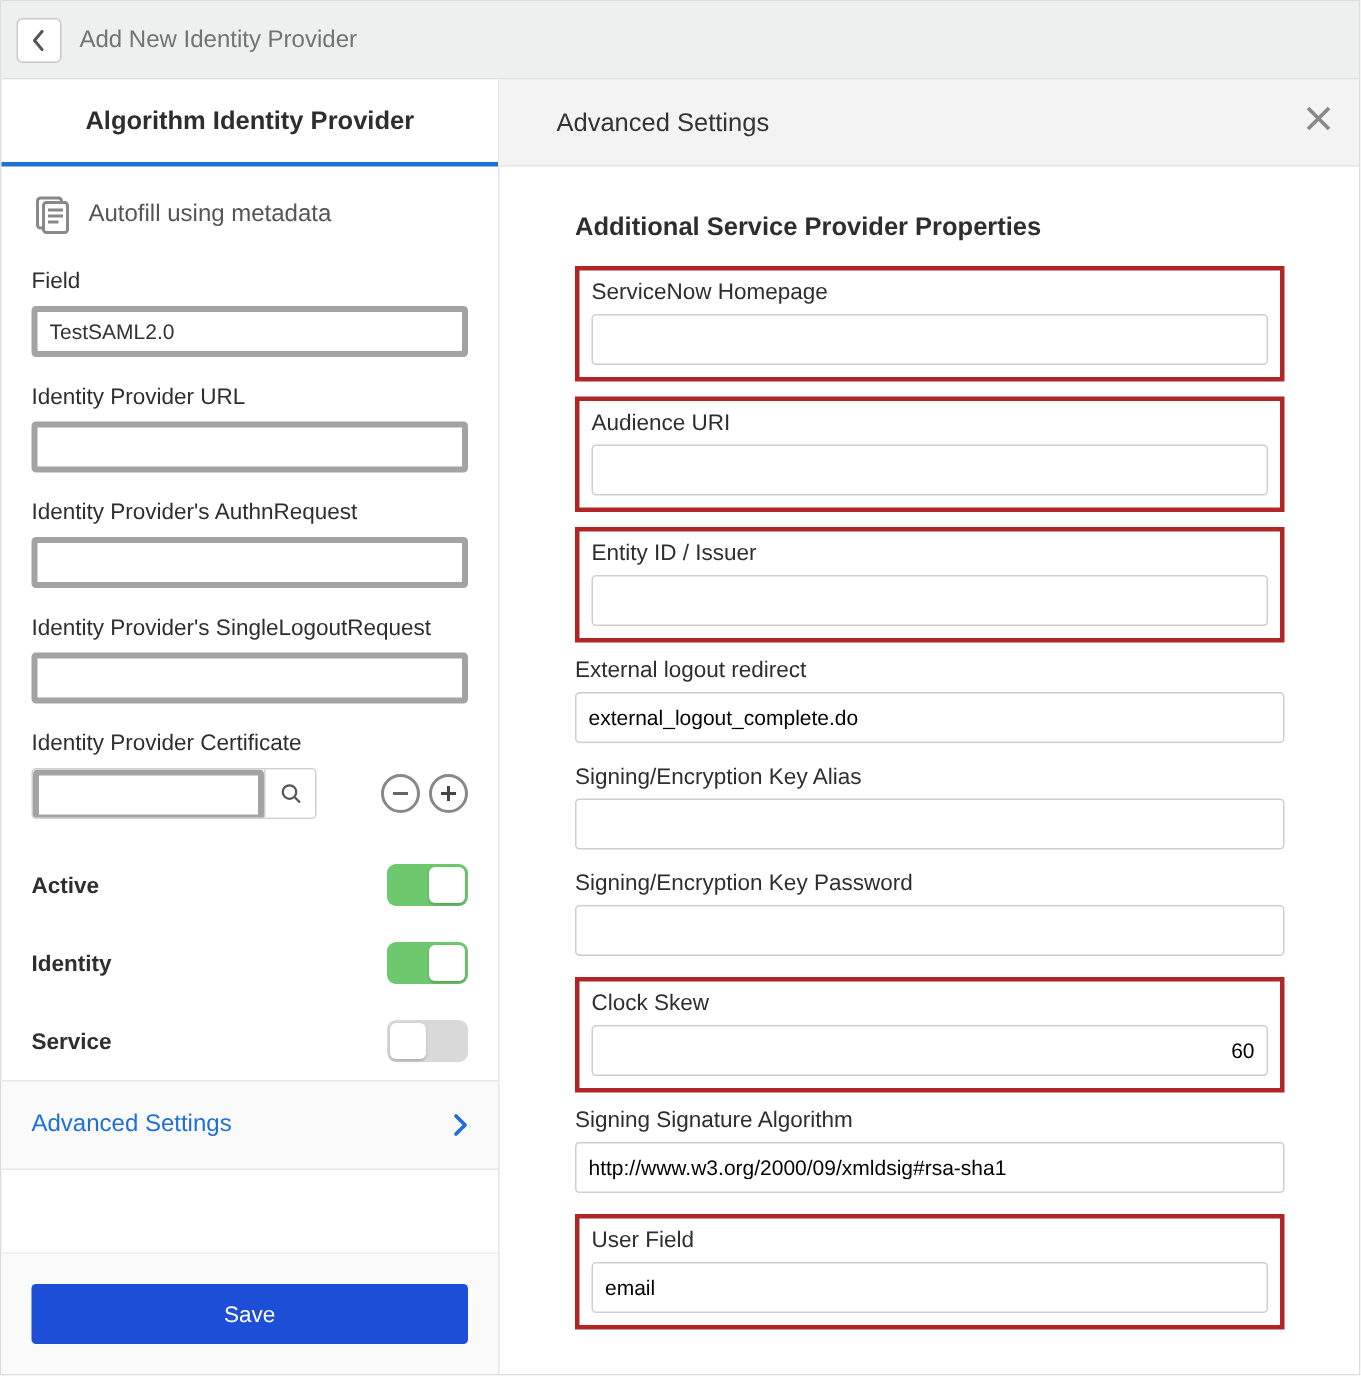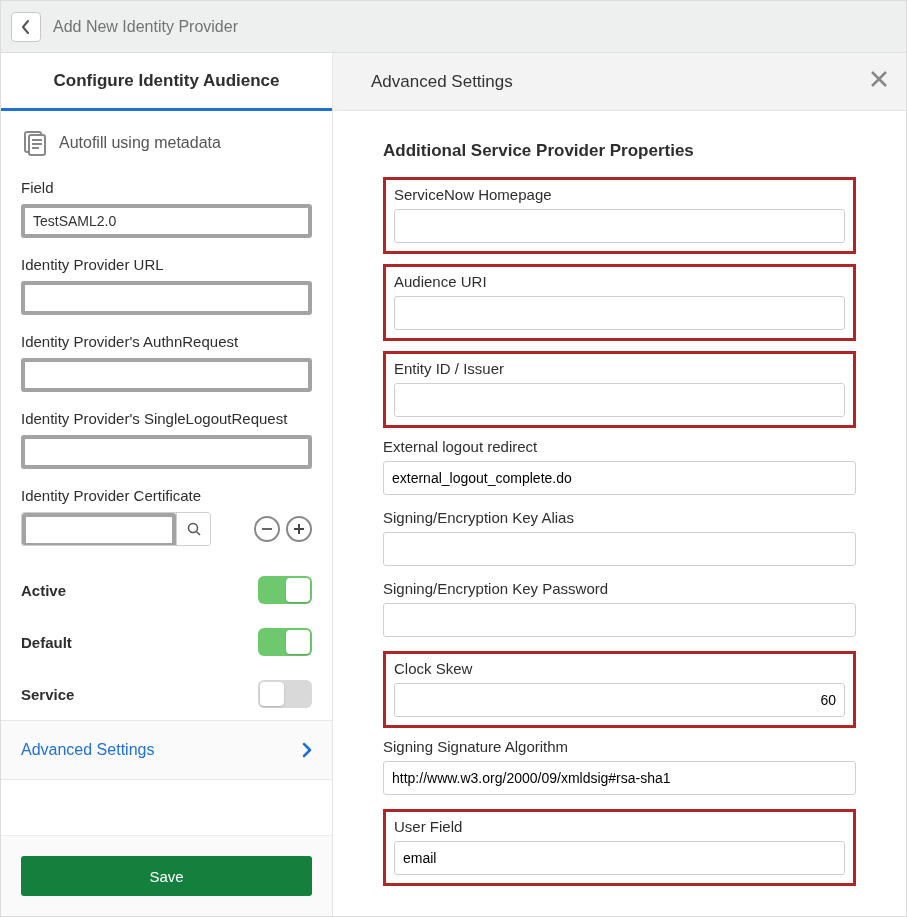--- a/index.html
+++ b/index.html
@@ -170,21 +170,21 @@
     cursor: pointer;
   }
   .left-footer {
     padding: 20px;
     border-top: 1px solid #eee;
     background: #fafafa;
   }
   .save-btn {
     width: 100%;
     height: 40px;
-    background: #15803d;
+    background: #1d4ed8;
     color: #fff;
     border: none;
     border-radius: 3px;
     font-size: 15px;
     cursor: pointer;
   }
   
   .right {
     flex: 1;
     display: flex;
@@ -247,21 +247,21 @@
       <svg width="10" height="14" viewBox="0 0 10 14">
           <path d="M7 1 L2 7 L7 13" stroke="#555" stroke-width="2" fill="none" stroke-linecap="round" stroke-linejoin="round"></path>
         </svg>
     </div>
     <div class="titlebar-title">Add New Identity Provider</div>
   </div>
 
   <div class="content">
 
     <div class="left">
-      <div class="left-header">Configure Identity Audience</div>
+      <div class="left-header">Algorithm Identity Provider</div>
 
       <div class="left-body">
 
         <div class="autofill-row">
           <span class="autofill-icon">
             <svg width="28" height="28" viewBox="0 0 28 28">
               <rect x="4" y="3" width="16" height="20" rx="2" fill="none" stroke="#888" stroke-width="2"></rect>
               <rect x="8" y="6" width="16" height="20" rx="2" fill="#fff" stroke="#888" stroke-width="2"></rect>
               <line x1="11" y1="11" x2="21" y2="11" stroke="#888" stroke-width="2"></line>
               <line x1="11" y1="15" x2="21" y2="15" stroke="#888" stroke-width="2"></line>
@@ -318,21 +318,21 @@
           </div>
         </div>
 
         <div class="toggle-row">
           <span>Active</span>
           <div class="toggle on">
               <div class="knob"></div>
             </div>
         </div>
         <div class="toggle-row">
-          <span>Default</span>
+          <span>Identity</span>
           <div class="toggle on">
               <div class="knob"></div>
             </div>
         </div>
         <div class="toggle-row">
           <span>Service</span>
           <div class="toggle off">
               <div class="knob"></div>
             </div>
         </div>

